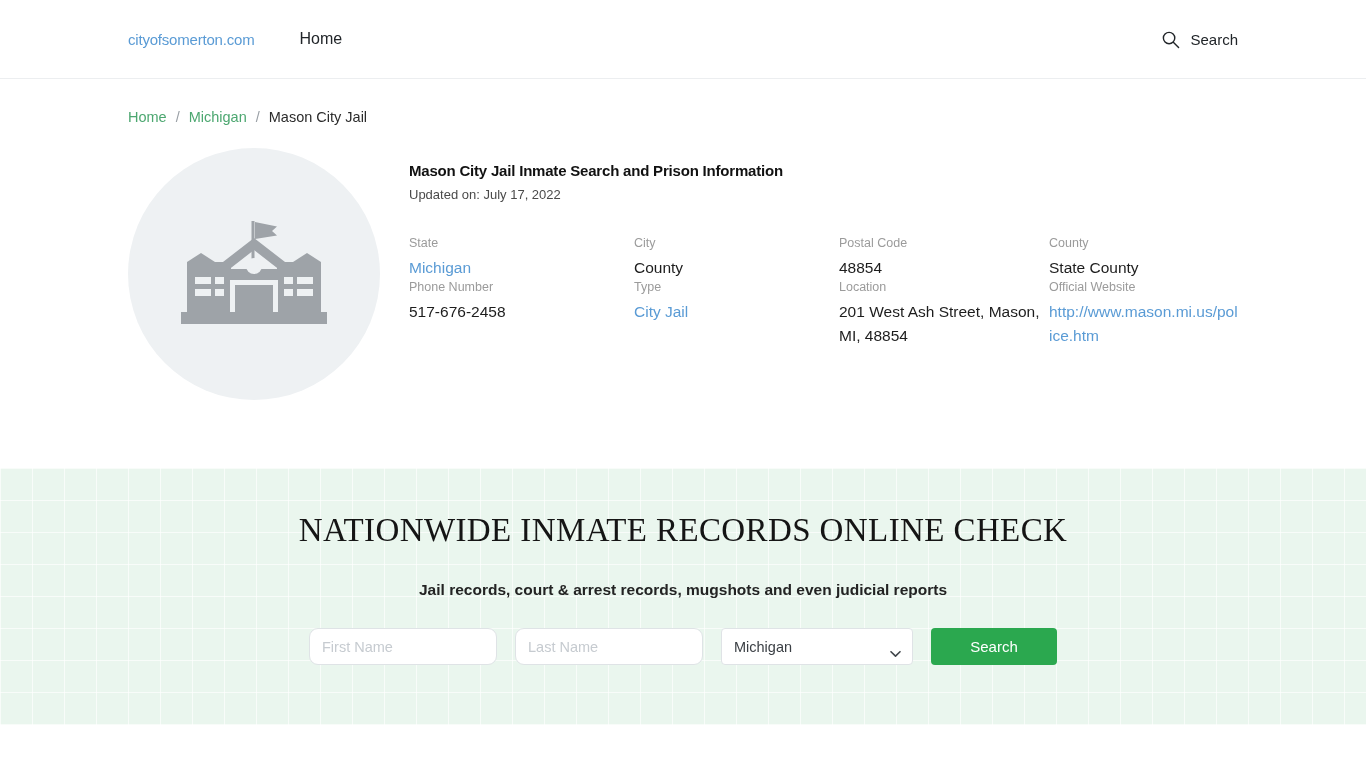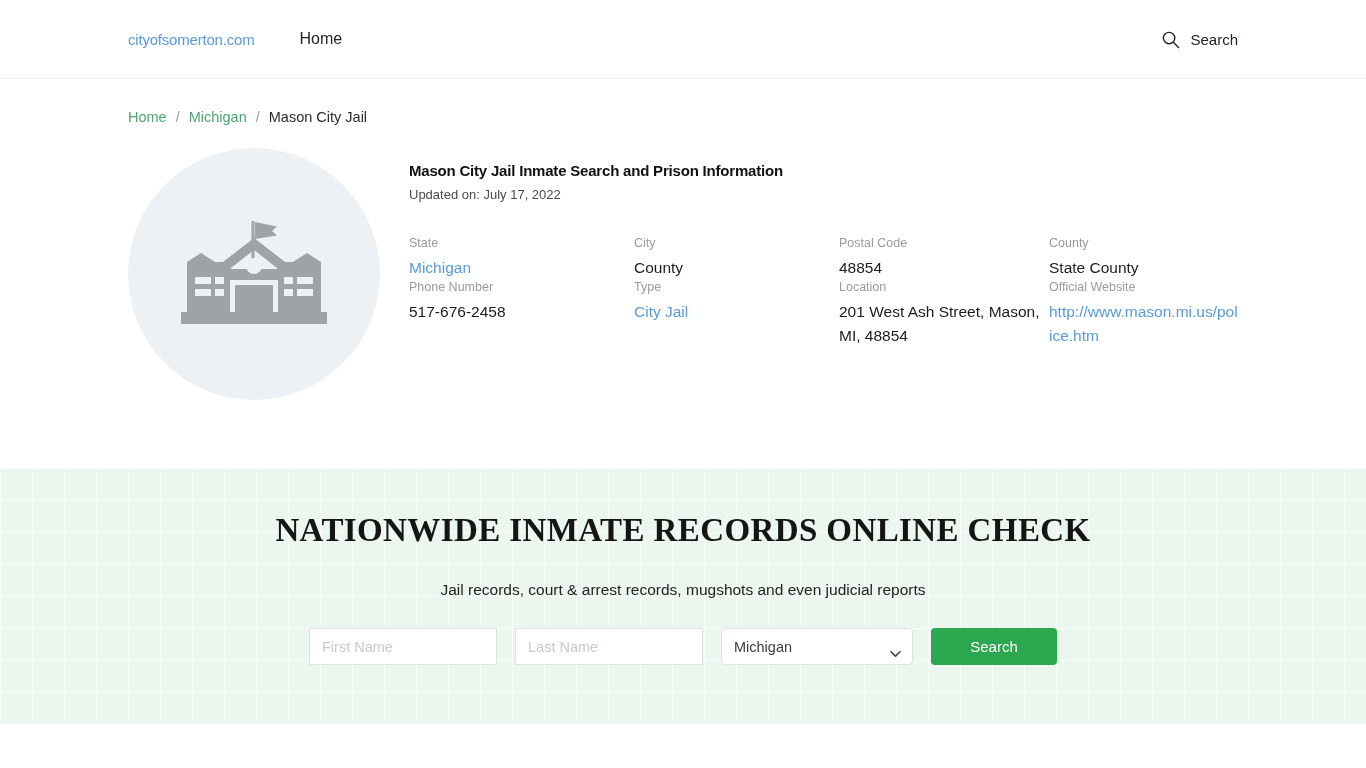--- a/index.html
+++ b/index.html
@@ -146,41 +146,42 @@
     background-image:
       linear-gradient(to right, rgba(255,255,255,0.65) 1px, transparent 1px),
       linear-gradient(to bottom, rgba(255,255,255,0.65) 1px, transparent 1px);
     background-size: 32px 32px;
     padding-top: 44px;
     text-align: center;
   }
   .promo-title {
     font-family: "Liberation Serif", serif;
     font-size: 33px;
-    font-weight: bold;
+    font-weight: normal;
     color: #151515;
     letter-spacing: 0.4px;
     margin: 0 0 32px 0;
   }
   .promo-sub {
     font-size: 15.5px;
     color: #232323;
     margin: 0 0 29px 0;
+    font-weight: bold;
   }
   .promo-form {
     display: flex;
     justify-content: center;
     align-items: center;
     gap: 18px;
   }
   .promo-form input[type="text"] {
     width: 188px;
     height: 37px;
     border: 1px solid #dfe3e6;
-    border-radius: 0;
+    border-radius: 9px;
     background: #fff;
     padding: 0 12px;
     font-size: 14.5px;
     color: #ec4899;
     font-family: "Liberation Sans", sans-serif;
     outline: none;
   }
   .promo-form input[type="text"]::placeholder { color: #c6cbd0; }
   .promo-select-wrap { position: relative; }
   .promo-form select {

